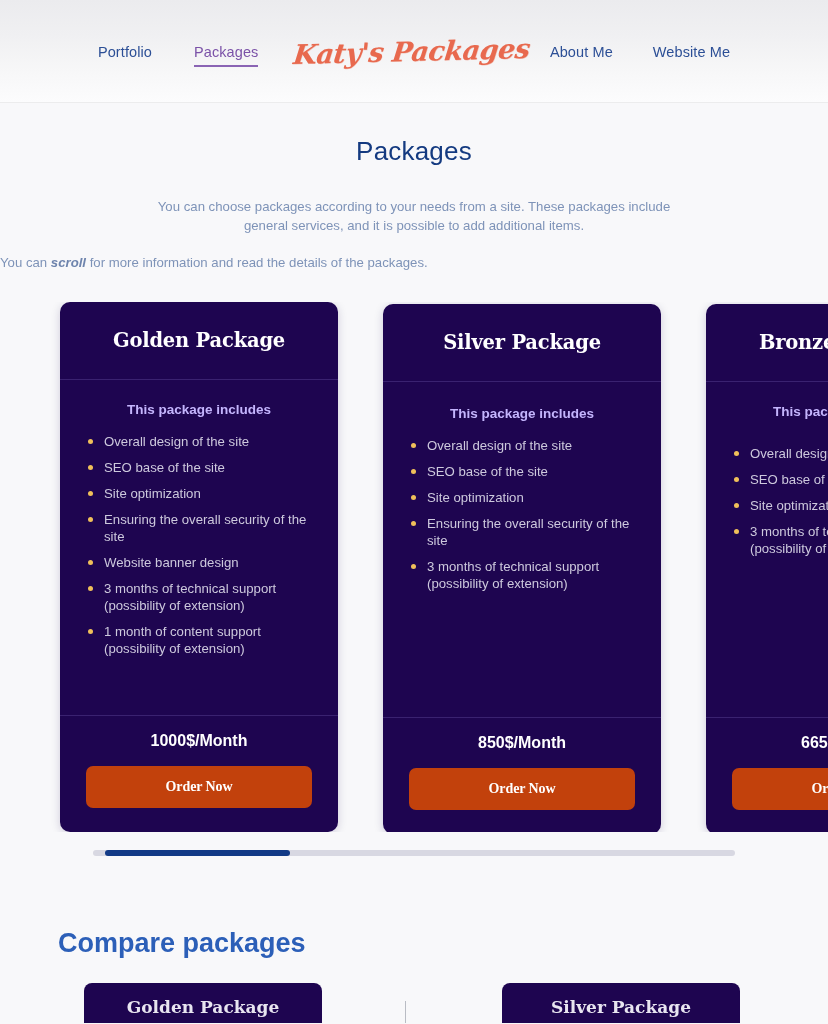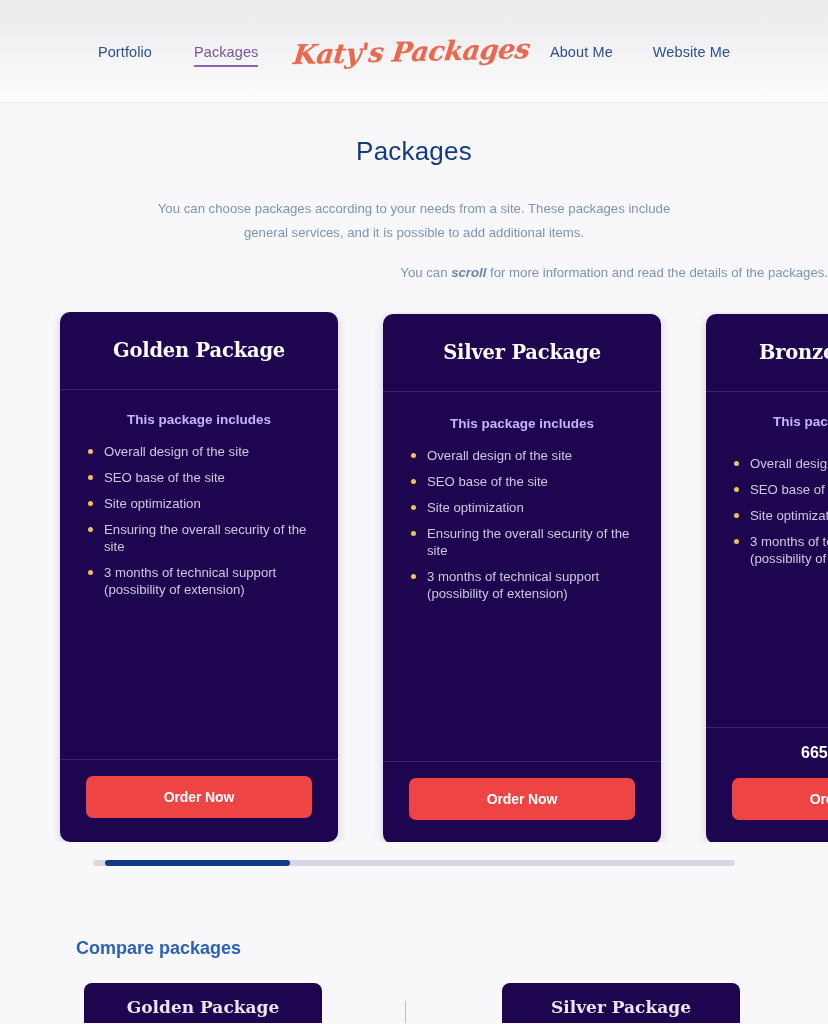--- a/index.html
+++ b/index.html
@@ -81,28 +81,28 @@
     font-weight: 400;
     color: #143a80;
     margin-top: 33px;
     letter-spacing: 0.2px;
   }
 
   .intro {
     text-align: center;
     font-family: "Liberation Sans", sans-serif;
     font-size: 13.2px;
-    line-height: 24px;
+    line-height: 19px;
     color: #7e93b8;
     margin-top: 30px;
     padding: 0 150px;
   }
 
   .intro-2 {
-    text-align: right;
+    text-align: left;
     font-family: "Liberation Sans", sans-serif;
     font-size: 13.2px;
     color: #7e93b8;
     margin-top: 20px;
   }
   .intro-2 i { font-weight: 700; font-style: italic; color: #6e84ad; }
 
   
   .carousel {
     position: relative;
@@ -202,23 +202,23 @@
     margin-bottom: 16px;
     white-space: nowrap;
   }
 
   .order-btn {
     display: block;
     width: 100%;
     padding: 13px 17px;
     border: none;
     border-radius: 7px;
-    background: #ef4444;
+    background: #c2410c;
     color: #ffffff;
-    font-family: Liberation Sans, sans-serif;
+    font-family: Liberation Serif, serif;
     font-weight: 700;
     font-size: 14px;
     cursor: pointer;
     letter-spacing: -0.1px;
   }
 
   
   .card-silver .pkg-body { padding-top: 24px; }
   .card-silver .pkg-list li { margin-bottom: 9px; }
   .card-silver .pkg-list { margin-top: 14px; }
@@ -245,24 +245,23 @@
   }
 
   
   .compare {
     margin-top: 72px;
     position: relative;
   }
 
   .compare-title {
     font-family: "Liberation Sans", sans-serif;
-    font-size: 18px;
+    font-size: 27px;
     color: #2c5fb8;
     padding-left: 58px;
-    margin-left: 18px;
   }
 
   .compare-row {
     margin-top: 24px;
     display: flex;
     gap: 0;
     padding-left: 84px;
     position: relative;
   }
 
@@ -322,43 +321,47 @@
       <div class="pkg-head">
         <h2 class="pkg-title">Golden Package</h2>
       </div>
       <div class="pkg-body">
         <div class="pkg-subtitle">This package includes</div>
         <ul class="pkg-list">
           <li>Overall design of the site</li>
           <li>SEO base of the site</li>
           <li>Site optimization</li>
           <li>Ensuring the overall security of the site</li>
+          <li>Website banner design</li>
           <li>3 months of technical support (possibility of extension)</li>
+          <li>1 month of content support (possibility of extension)</li>
         </ul>
       </div>
       <div class="pkg-foot">
+        <div class="pkg-price">1000$/Month</div>
         <button class="order-btn">Order Now</button>
       </div>
     </article>
 
     <article class="pkg-card card-silver">
       <div class="pkg-head">
         <h2 class="pkg-title">Silver Package</h2>
       </div>
       <div class="pkg-body">
         <div class="pkg-subtitle">This package includes</div>
         <ul class="pkg-list">
           <li>Overall design of the site</li>
           <li>SEO base of the site</li>
           <li>Site optimization</li>
           <li>Ensuring the overall security of the site</li>
           <li>3 months of technical support (possibility of extension)</li>
         </ul>
       </div>
       <div class="pkg-foot">
+        <div class="pkg-price">850$/Month</div>
         <button class="order-btn">Order Now</button>
       </div>
     </article>
 
     <article class="pkg-card card-bronze">
       <div class="pkg-head">
         <h2 class="pkg-title">Bronze Package</h2>
       </div>
       <div class="pkg-body">
         <div class="pkg-subtitle">This package includes</div>

